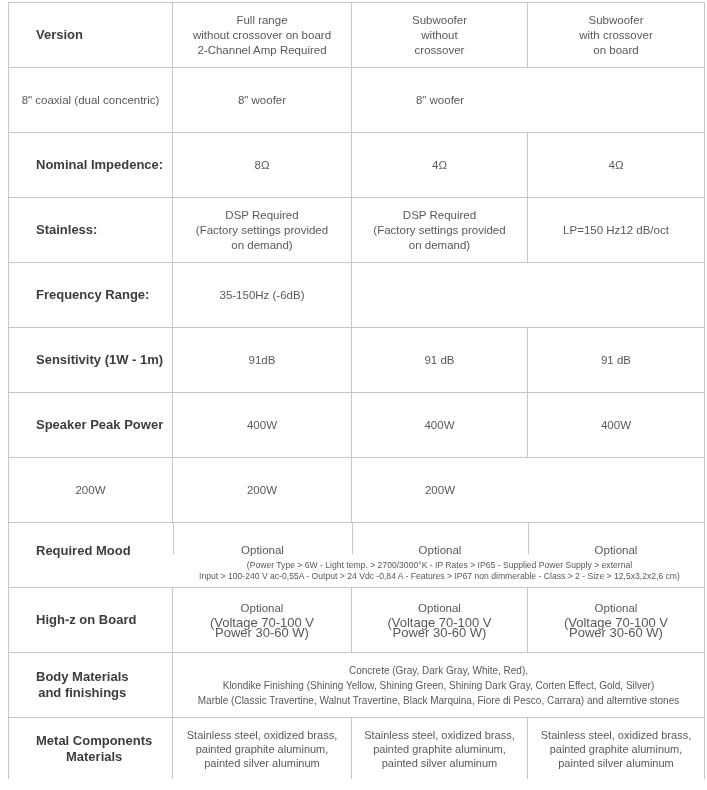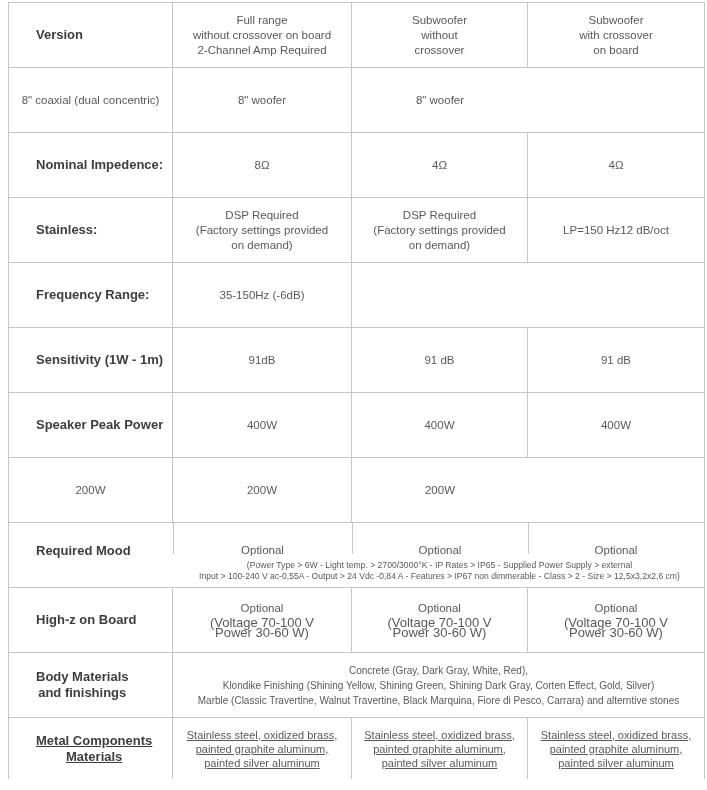--- a/index.html
+++ b/index.html
@@ -45,21 +45,21 @@
     text-align:center;color:var(--value);
     font-size:8.6px;line-height:10.5px;white-space:pre-line;
   }
   
   .optcell{flex-direction:column;gap:3px;}
   .val-main{font-size:11.5px;line-height:13px;}
   .val-sub{font-size:13px;line-height:10.5px;white-space:pre-line;}
   
   .merged{grid-column:2/5;font-size:10px;line-height:15px;}
   
-  .row.metal .cell{font-size:11px;line-height:14px;text-decoration:underline;}
+  .row.metal .cell{font-size:11px;line-height:14px;}
   .row.metal .lab{font-size:13px;line-height:16px;}
 </style>
 </head>
 <body>
 
 <div class="page">
   <div class="spec-table">
 
     <div class="row">
       <div class="cell lab br">Version</div>

